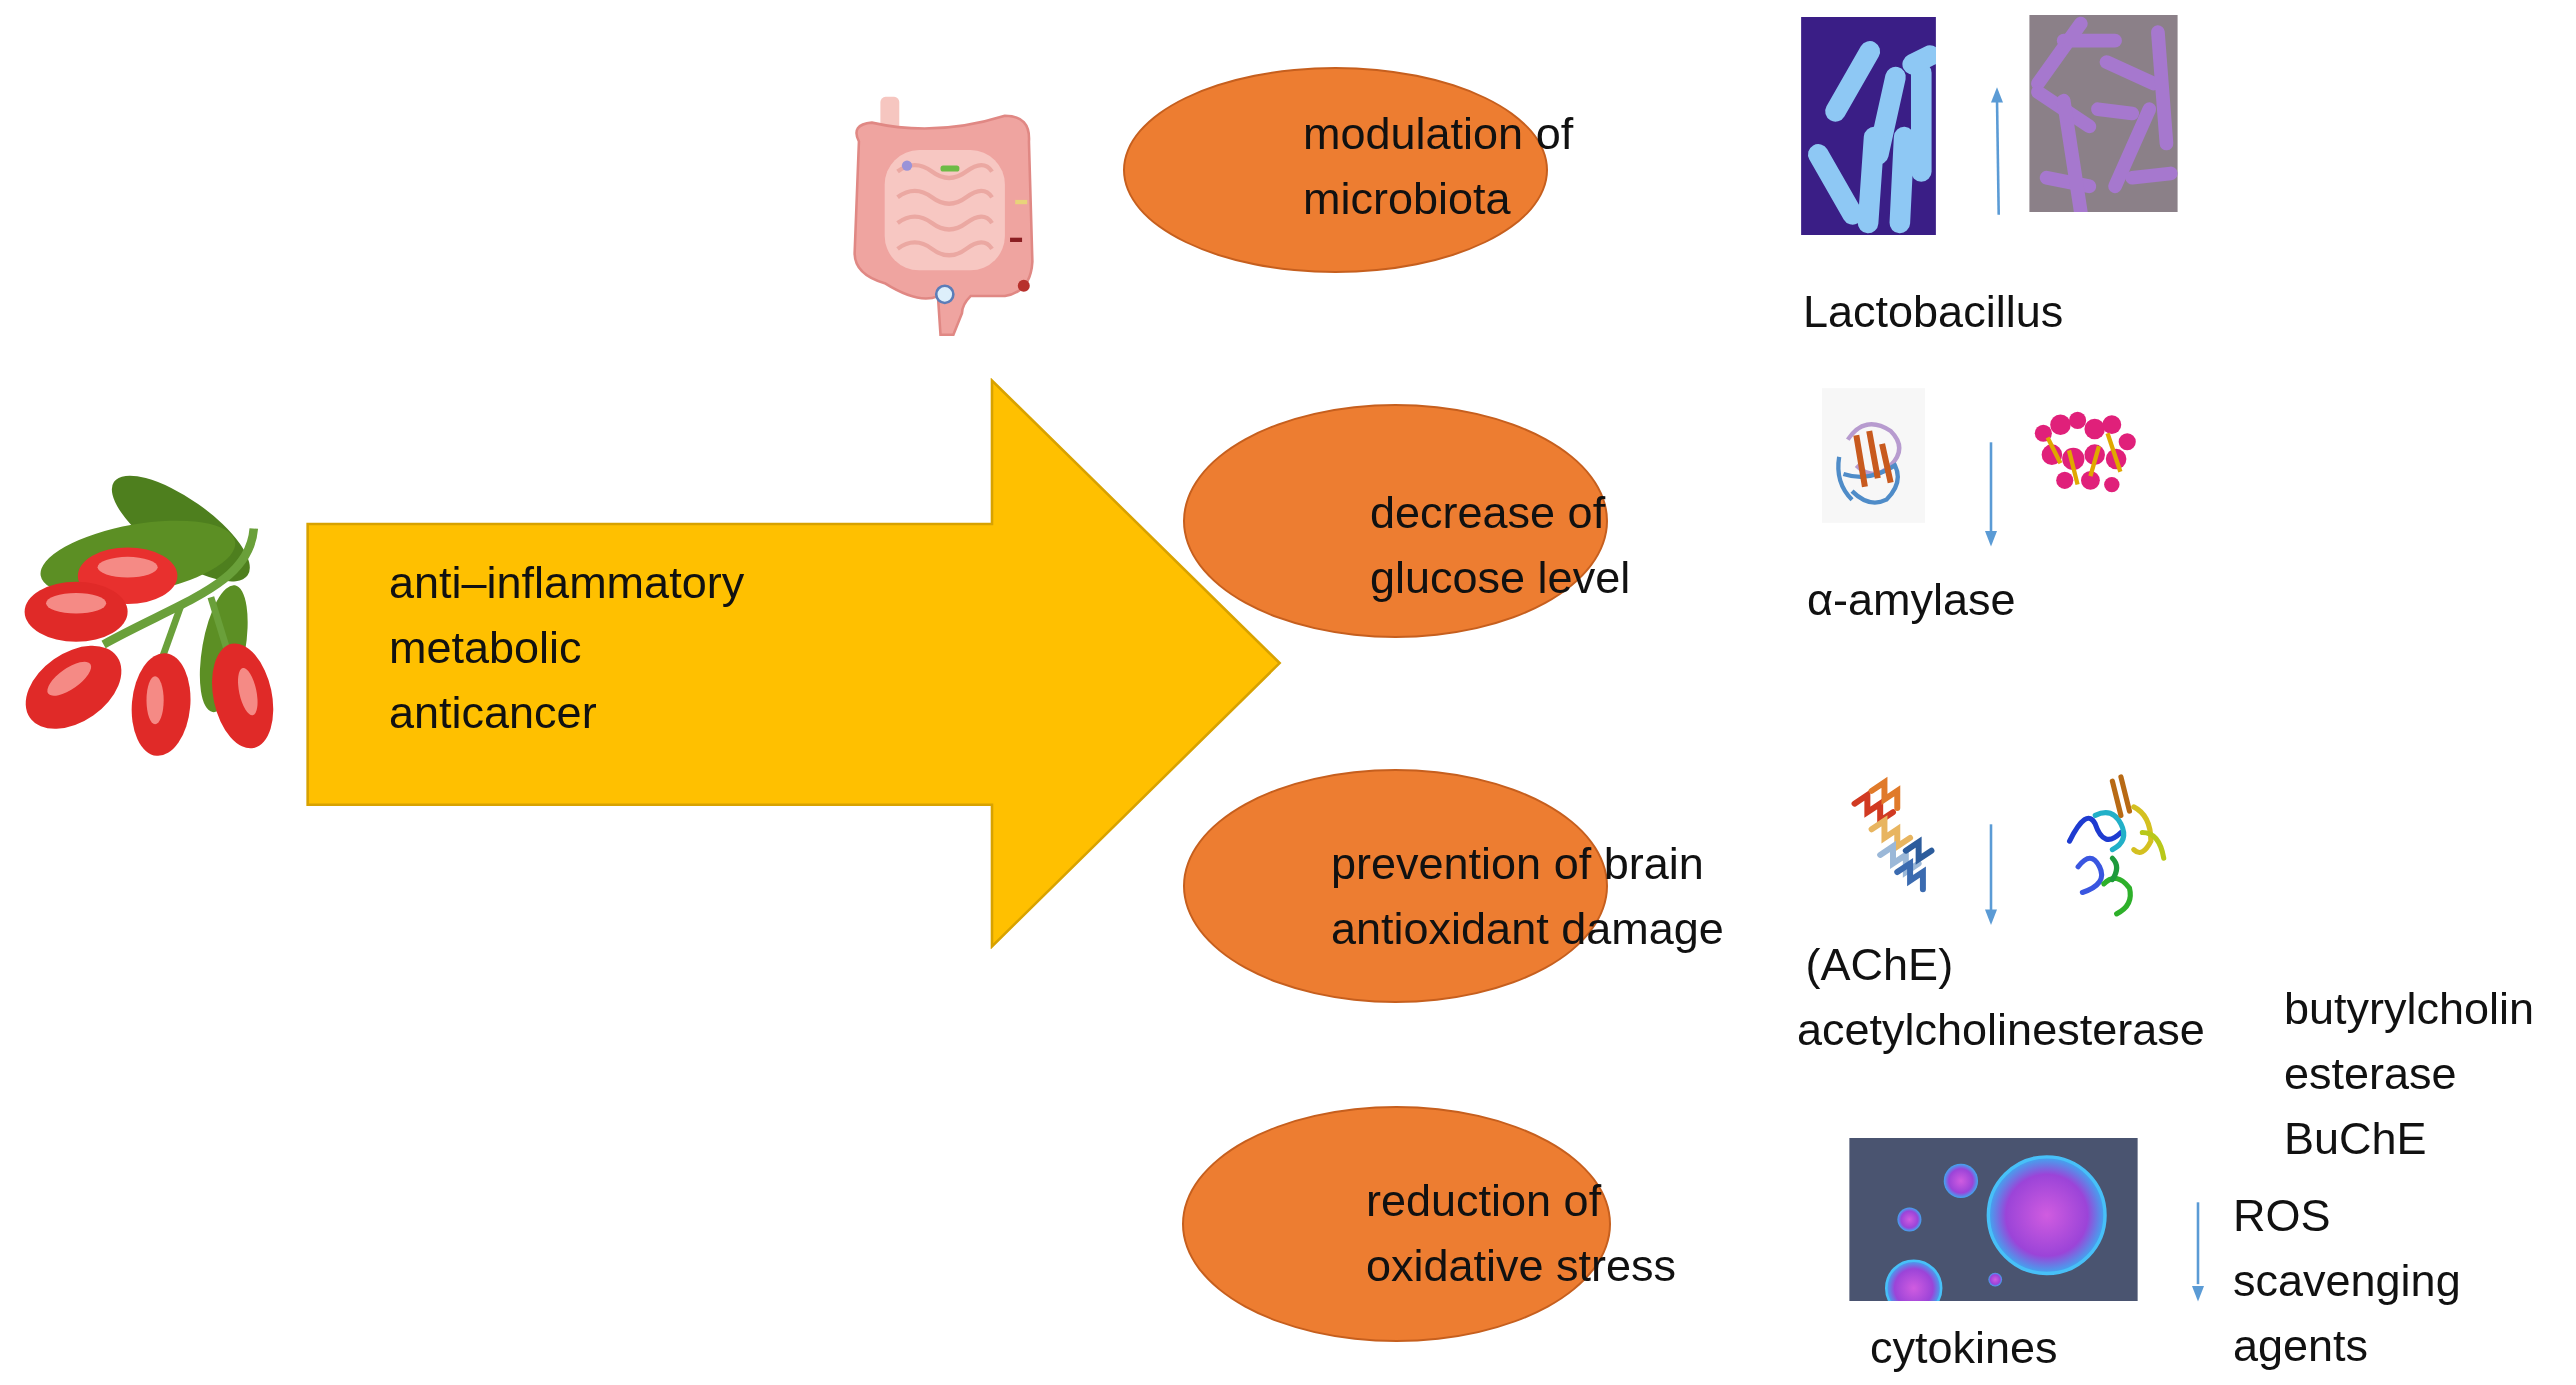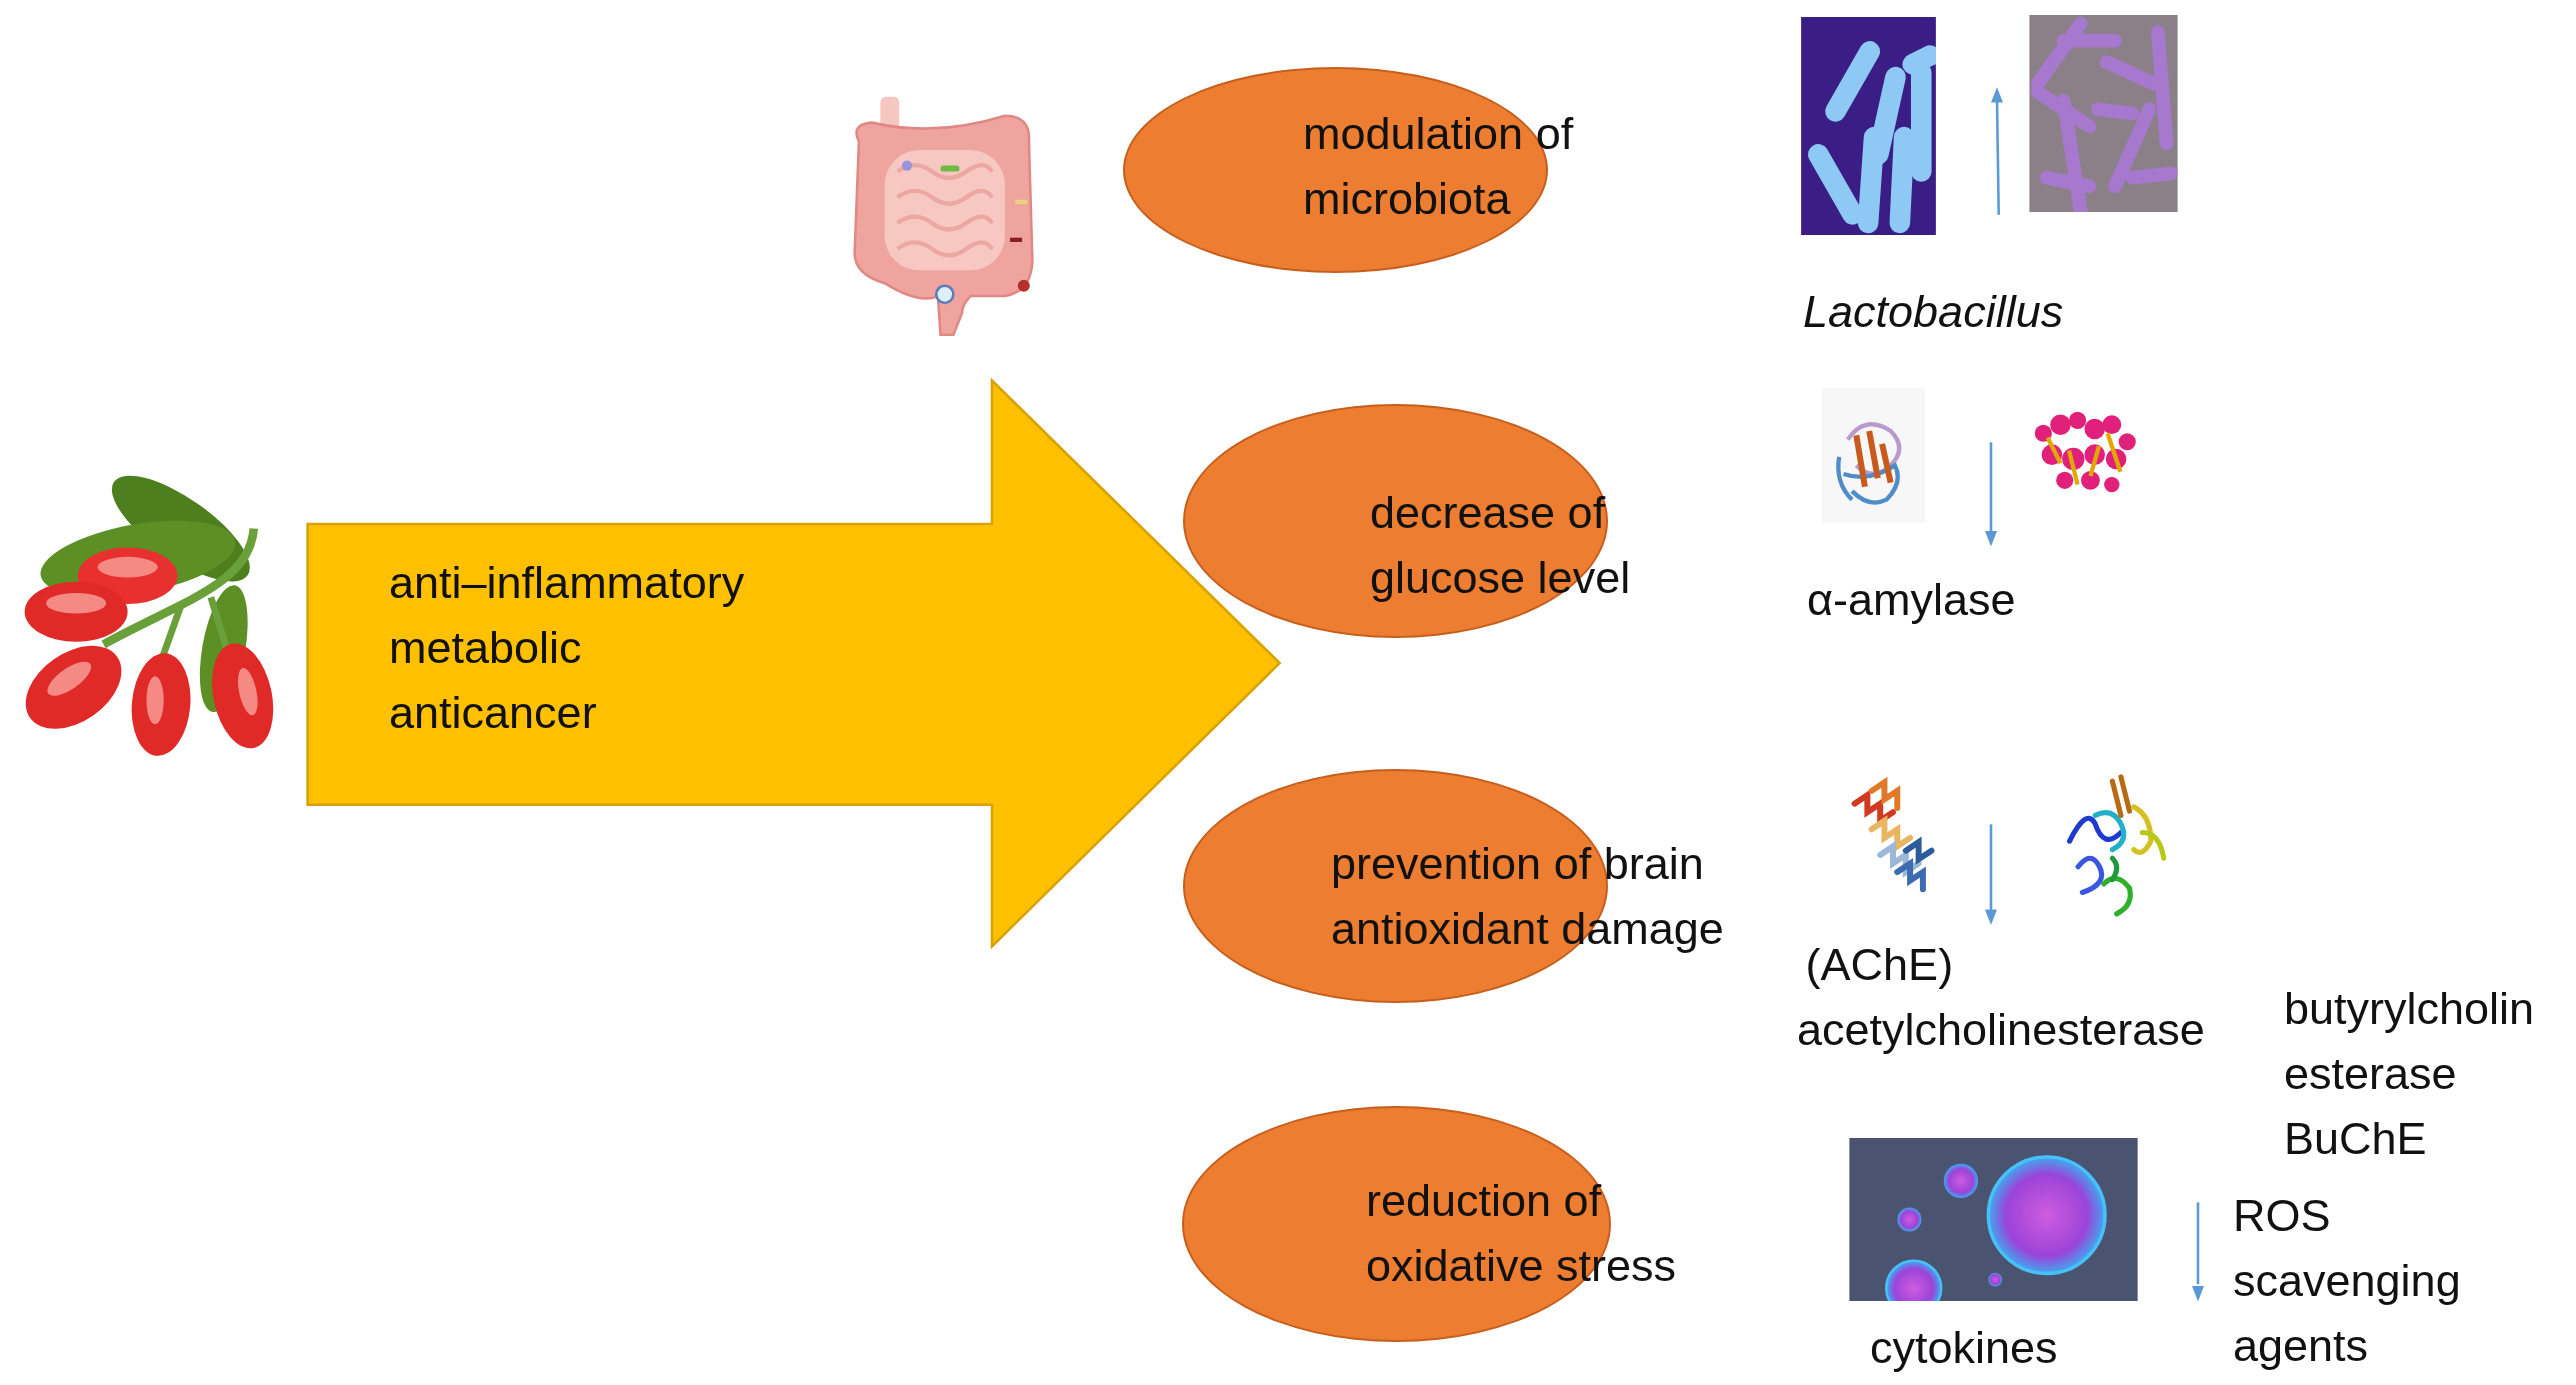--- a/index.html
+++ b/index.html
@@ -3,21 +3,21 @@
 <meta charset="utf-8">
 <style>
   html, body { margin: 0; padding: 0; background: #ffffff; }
   body { width: 2576px; height: 1386px; position: relative; overflow: hidden;
          font-family: "Liberation Sans", "DejaVu Sans", sans-serif; color: #111; }
   .abs { position: absolute; }
   .txt { font-family: "Liberation Sans", "DejaVu Sans", sans-serif; font-size: 45px; line-height: 65px; color: #111; }
   .ellipse { position: absolute; background: #ED7D31; border: 2.6px solid #C65F1E; border-radius: 50%;
              box-sizing: border-box; }
   .ellipse .label { position: absolute; font-size: 45px; line-height: 65px; color: #111; white-space: nowrap; }
-  .italic { font-style: italic; }
+  .italic { }
   .pic { position: absolute; overflow: hidden; }
 </style>
 </head>
 <body>
 
 <svg class="abs" style="left:8.6px;top:447px" width="275" height="309" viewBox="0 0 320 360">
   <ellipse cx="200" cy="95" rx="95" ry="35" fill="#4E7F1E" transform="rotate(35 200 95)"></ellipse>
   <ellipse cx="150" cy="130" rx="115" ry="40" fill="#5C8F24" transform="rotate(-10 150 130)"></ellipse>
   <ellipse cx="250" cy="235" rx="25" ry="75" fill="#5C8F24" transform="rotate(10 250 235)"></ellipse>
   <path d="M285 95 C 280 160, 200 180, 110 230" stroke="#6AA03A" stroke-width="10" fill="none"></path>

